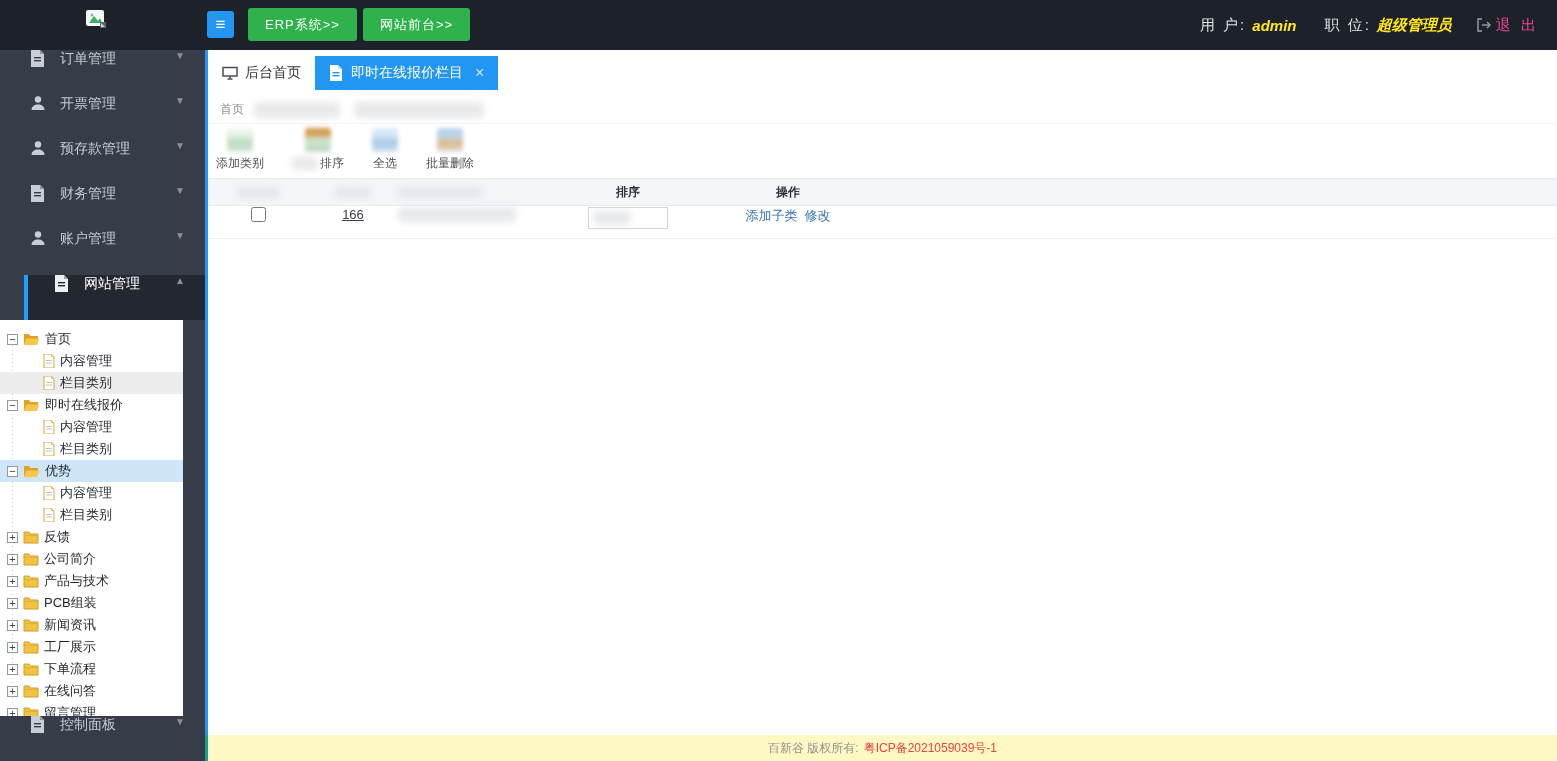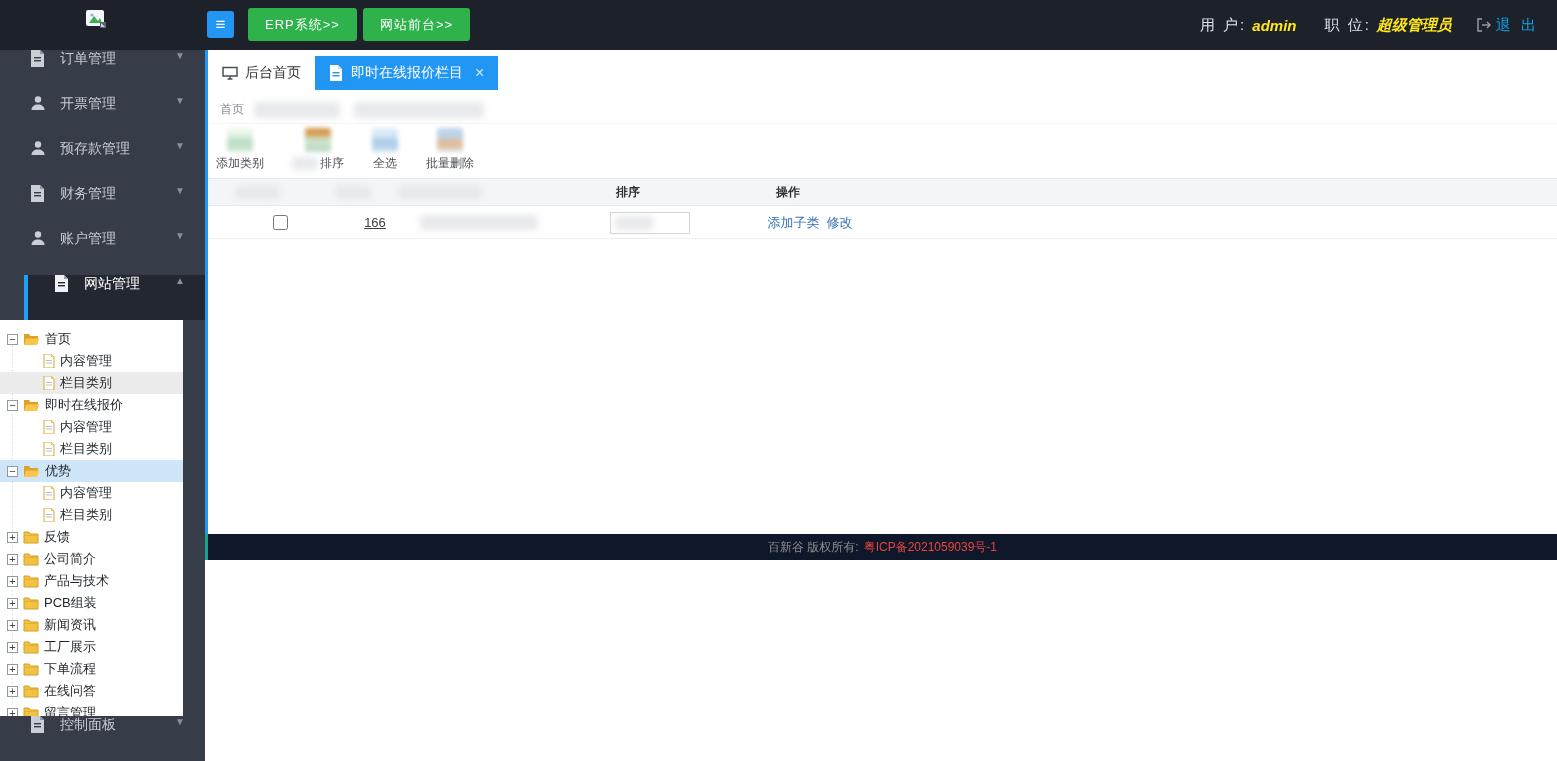--- a/index.html
+++ b/index.html
@@ -16,21 +16,21 @@
   .btn-green { position:absolute; top:8px; height:33px; background:#2fb24c;
     color:#fff; border-radius:3px; font-size:13px; display:flex; align-items:center;
     padding:0 17px; cursor:pointer; letter-spacing:1px; }
   .btn-erp { left:248px; }
   .btn-front { left:363px; }
   .top-right { position:absolute; right:18px; top:0; height:50px; display:flex;
     align-items:center; font-size:15px; color:#dfe3e8; }
   .top-right .lbl { letter-spacing:2px; }
   .yellow { color:#ffe71a; font-weight:bold; margin-left:6px;font-style:italic; }
   .sep-space { width:28px; }
-  .logout { display:flex; align-items:center; color:#0ea5e9; margin-left:24px;
+  .logout { display:flex; align-items:center; color:#ec4899; margin-left:24px;
     cursor:pointer; letter-spacing:3px; }
   .logout svg { margin-right:4px; }
 
   
   .sidebar { position:absolute; top:50px; left:0; width:205px; height:711px;
     background:#373d48; display:flex; flex-direction:column; }
   .nav-item { height:45px; flex:0 0 45px; display:flex; 
     padding-left:30px; color:#c6cad1; font-size:14px; position:relative; cursor:pointer; }
   .nav-item .nico { width:17px; margin-right:13px; display:flex; }
   .nav-item .chev { position:absolute; right:20px; font-size:10px; color:#8a8f99; }
@@ -47,21 +47,21 @@
   .trow.lvl1 { padding-left:43px; }
   .trow.hovered { background:#ececec; }
   .trow.selected { background:#cfe6f8; }
   .exp { width:11px; height:11px; border:1px solid #8f9aa3; background:#fff;
     font-size:11px; line-height:9px; text-align:center; color:#3c434a;
     margin-right:5px; flex:0 0 11px; z-index:1; }
   .tico { margin-right:5px; display:flex; z-index:1; }
   .tlabel { z-index:1; }
 
   
-  .main { position:absolute; top:50px; left:205px; width:1352px; height:510px;
+  .main { position:absolute; top:50px; left:205px; width:1352px; height:711px;
     background:#fff; }
   .accent-blue { position:absolute; left:0; top:0; bottom:26px; width:3px;
     background:#2196f3; }
 
   .tabbar { position:absolute; left:3px; top:6px; height:34px; display:flex; }
   .tab { height:34px; display:flex; align-items:center; padding:0 14px;
     font-size:14px; cursor:pointer; }
   .tab-idle { background:#fff; color:#333; }
   .tab-idle .ticon { margin-right:7px; display:flex; }
   .tab-active { background:#2196f3; color:#fff; }
@@ -81,40 +81,40 @@
   .ico-add { background:linear-gradient(180deg,#eef6ee 20%,#b9dcc0 60%,#d6ead9); }
   .ico-sort { background:linear-gradient(180deg,#d49a4e 22%,#cfe5cf 50%,#bcd9c2); }
   .ico-all { background:linear-gradient(180deg,#dceaf7 25%,#a9c9e8 60%,#cfe0f1); }
   .ico-del { background:linear-gradient(180deg,#bcd4ec 30%,#e4b887 70%,#d9e6f2); }
   .tool-lbl { font-size:12px; color:#4a4f55; display:flex; align-items:center; }
 
   .thead { position:absolute; left:3px; top:128px; right:0; height:28px;
     background:#f4f5f9; border-top:1px solid #e7e9f0; border-bottom:1px solid #e7e9f0;
     display:flex; align-items:center; font-size:12px; font-weight:bold; color:#2e3338; }
   .trow-data { position:absolute; left:3px; top:157px; right:0; height:32px;
-    display:flex; align-items:center; font-size:13px; color:#333;
-    border-bottom:1px solid #efefef; background:#fff;padding-left:22px; }
+    display:flex; align-items:flex-start; font-size:13px; color:#333;
+    border-bottom:1px solid #efefef; background:#fff; }
   .c1 { width:100px; display:flex; justify-content:center; }
   .c2 { width:90px;  display:flex; justify-content:center; }
   .c3 { width:160px; display:flex; justify-content:flex-start; }
   .c4 { flex:1; display:flex; justify-content:flex-start; align-items:center; }
   .c5 { width:140px; display:flex; justify-content:center; }
   .c6 { width:180px; display:flex; justify-content:center; gap:7px; }
 
   .id-link { color:#3a3f45; text-decoration:underline; cursor:pointer; }
   .blue-link { color:#3573b1; cursor:pointer; text-decoration:none; font-size:13px; }
   .row-check { width:15px; height:15px; cursor:pointer; }
   .sort-input { width:80px; height:22px; border:1px solid #d4d4d4; background:#fff;
     font-size:12px; padding:2px 4px; position:relative; display:flex; align-items:center; }
   .folder-cell-ico { margin-right:5px; display:flex; }
 
   .redact { background:#e6e8ec; border-radius:3px; filter:blur(3px); opacity:.95; }
 
   .footer { position:absolute; left:0; bottom:0; right:0; height:26px;
-    background:#0f172a; border-left:3px solid #17a28b; display:flex;
+    background:#fef9c3; border-left:3px solid #17a28b; display:flex;
     align-items:center; justify-content:center; font-size:12px; color:#8f8f8f; }
   .footer .icp { color:#e8443e; margin-left:5px; cursor:pointer; }
 </style>
 </head>
 <body>
 
 <div class="topbar">
   <span class="logo">
     <svg width="22" height="22" viewBox="0 0 22 22">
         <rect x="1" y="2" width="18" height="16" rx="2" fill="#f4f6f8"></rect>

